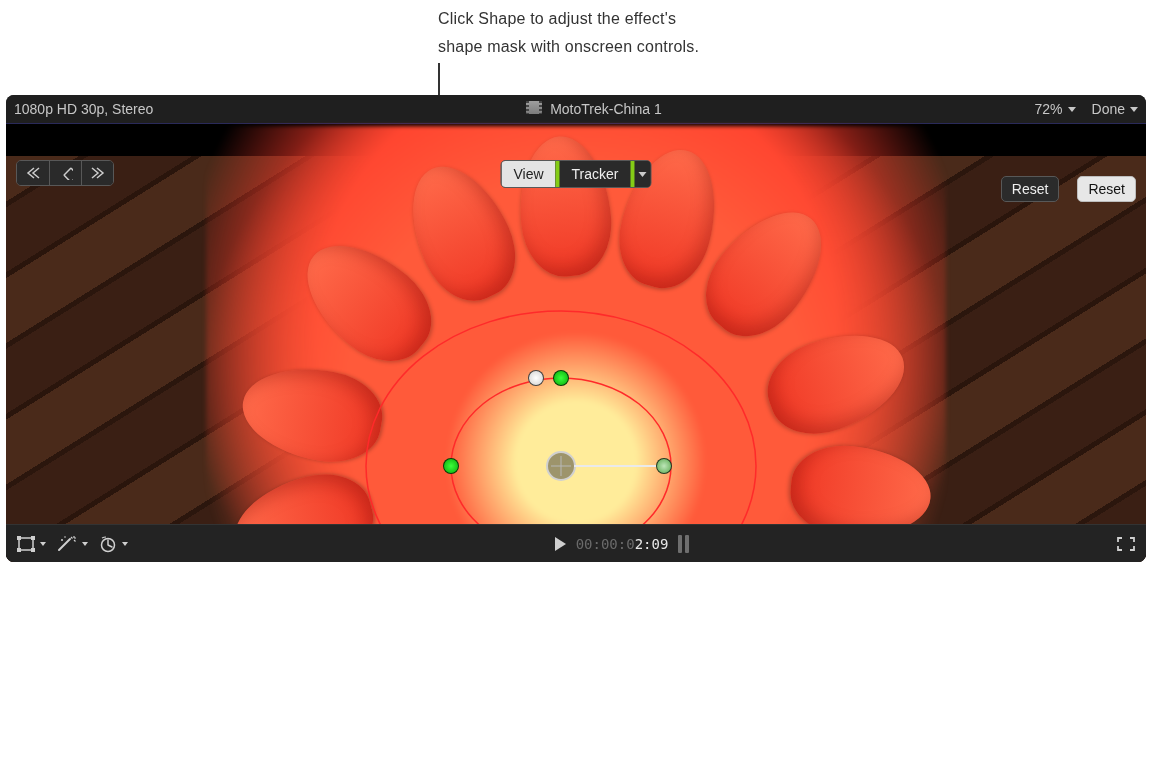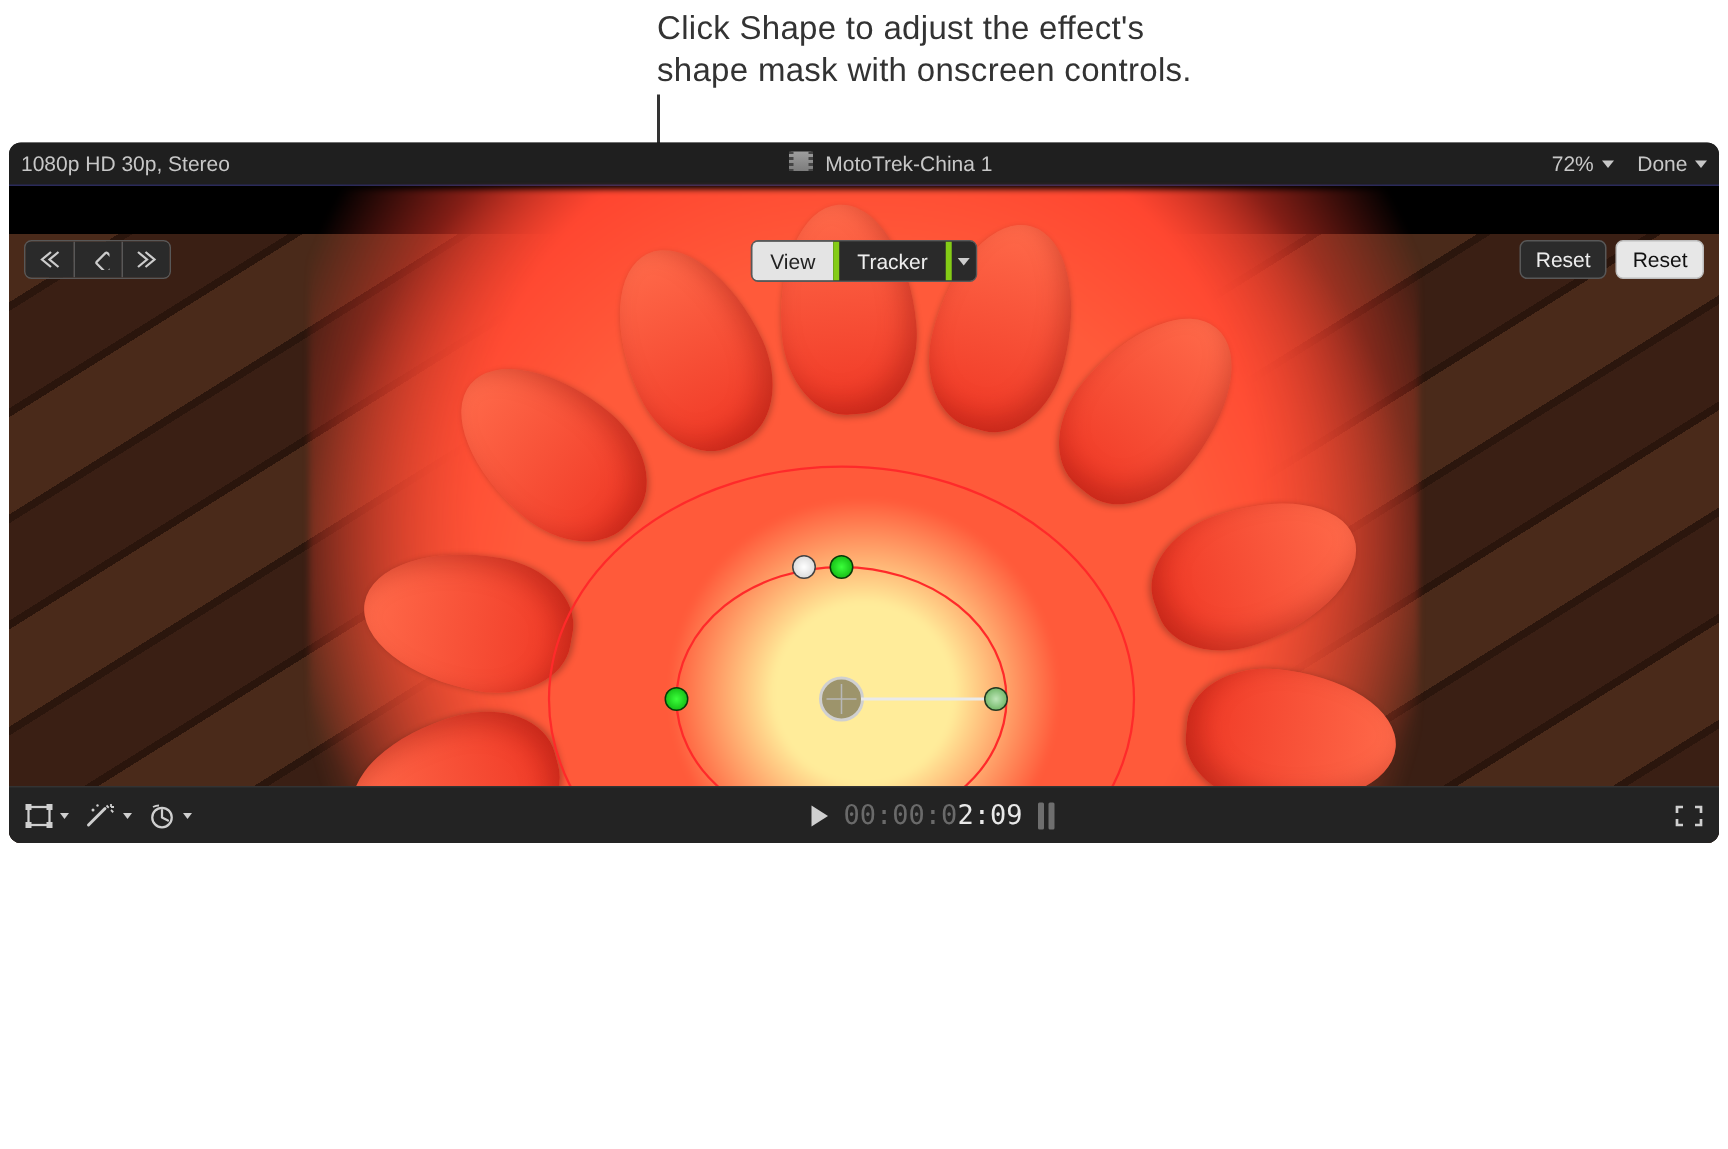--- a/index.html
+++ b/index.html
@@ -9,21 +9,21 @@
     height: 766px;
     background: #fff;
     font-family: -apple-system, "Helvetica Neue", Helvetica, Arial, sans-serif;
     overflow: hidden;
   }
   .callout-area {
     position: absolute;
     left: 438px;
     top: 5px;
     color: #333;
-    font-size: 22px;
+    font-size: 16px;
     line-height: 28px;
     letter-spacing: 0.2px;
   }
   .callout-line {
     position: absolute;
     left: 438px;
     top: 63px;
     width: 2px;
     height: 93px;
     background: #333;
@@ -221,24 +221,24 @@
   .seg .dropdown-arrow {
     width: 20px;
     padding: 0;
     display: flex; align-items: center; justify-content: center;
   }
   .seg .dropdown-arrow .chev-down { border-top-color: #ccc; }
 
   
   .top-right-controls {
     position: absolute;
-    top: 36px;
+    top: 52px;
     right: 10px;
     display: flex;
-    gap: 6px;
+    gap: 18px;
     z-index: 5;
   }
   .btn {
     background: #2b2b2b;
     border: 1px solid #585858;
     border-radius: 5px;
     color: #eee;
     font-size: 14px;
     padding: 3px 10px;
     height: 26px;
@@ -290,21 +290,21 @@
   }
   .mini-chev {
     width: 0; height: 0;
     border-left: 3px solid transparent;
     border-right: 3px solid transparent;
     border-top: 4px solid #cfcfcf;
   }
   .bb-center {
     display: flex; align-items: center; gap: 10px;
     font-family: "Menlo", monospace;
-    font-size: 18px;
+    font-size: 14px;
   }
   .tc-dim { color: #6a6a6a; }
   .tc-bright { color: #e8e8e8; }
   .play-triangle {
     width: 0; height: 0;
     border-top: 7px solid transparent;
     border-bottom: 7px solid transparent;
     border-left: 11px solid #cfcfcf;
     cursor: pointer;
   }

